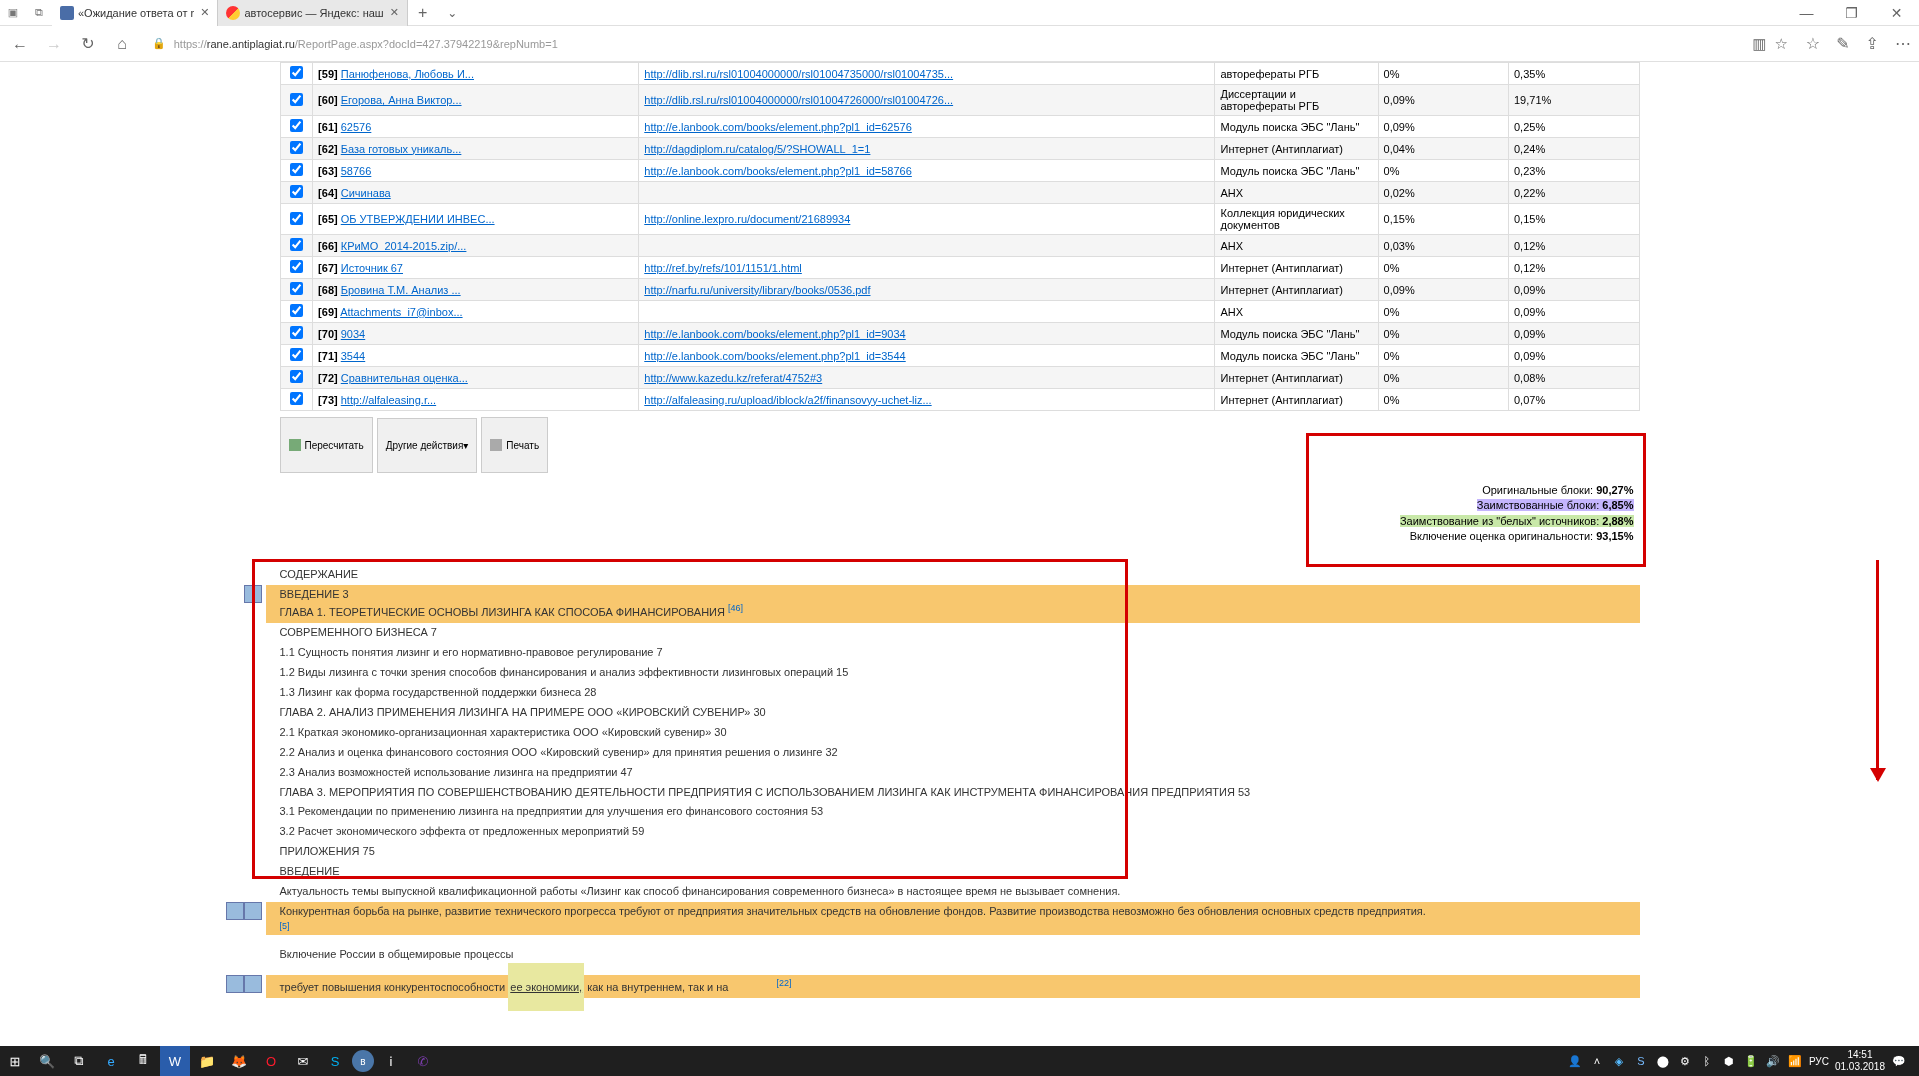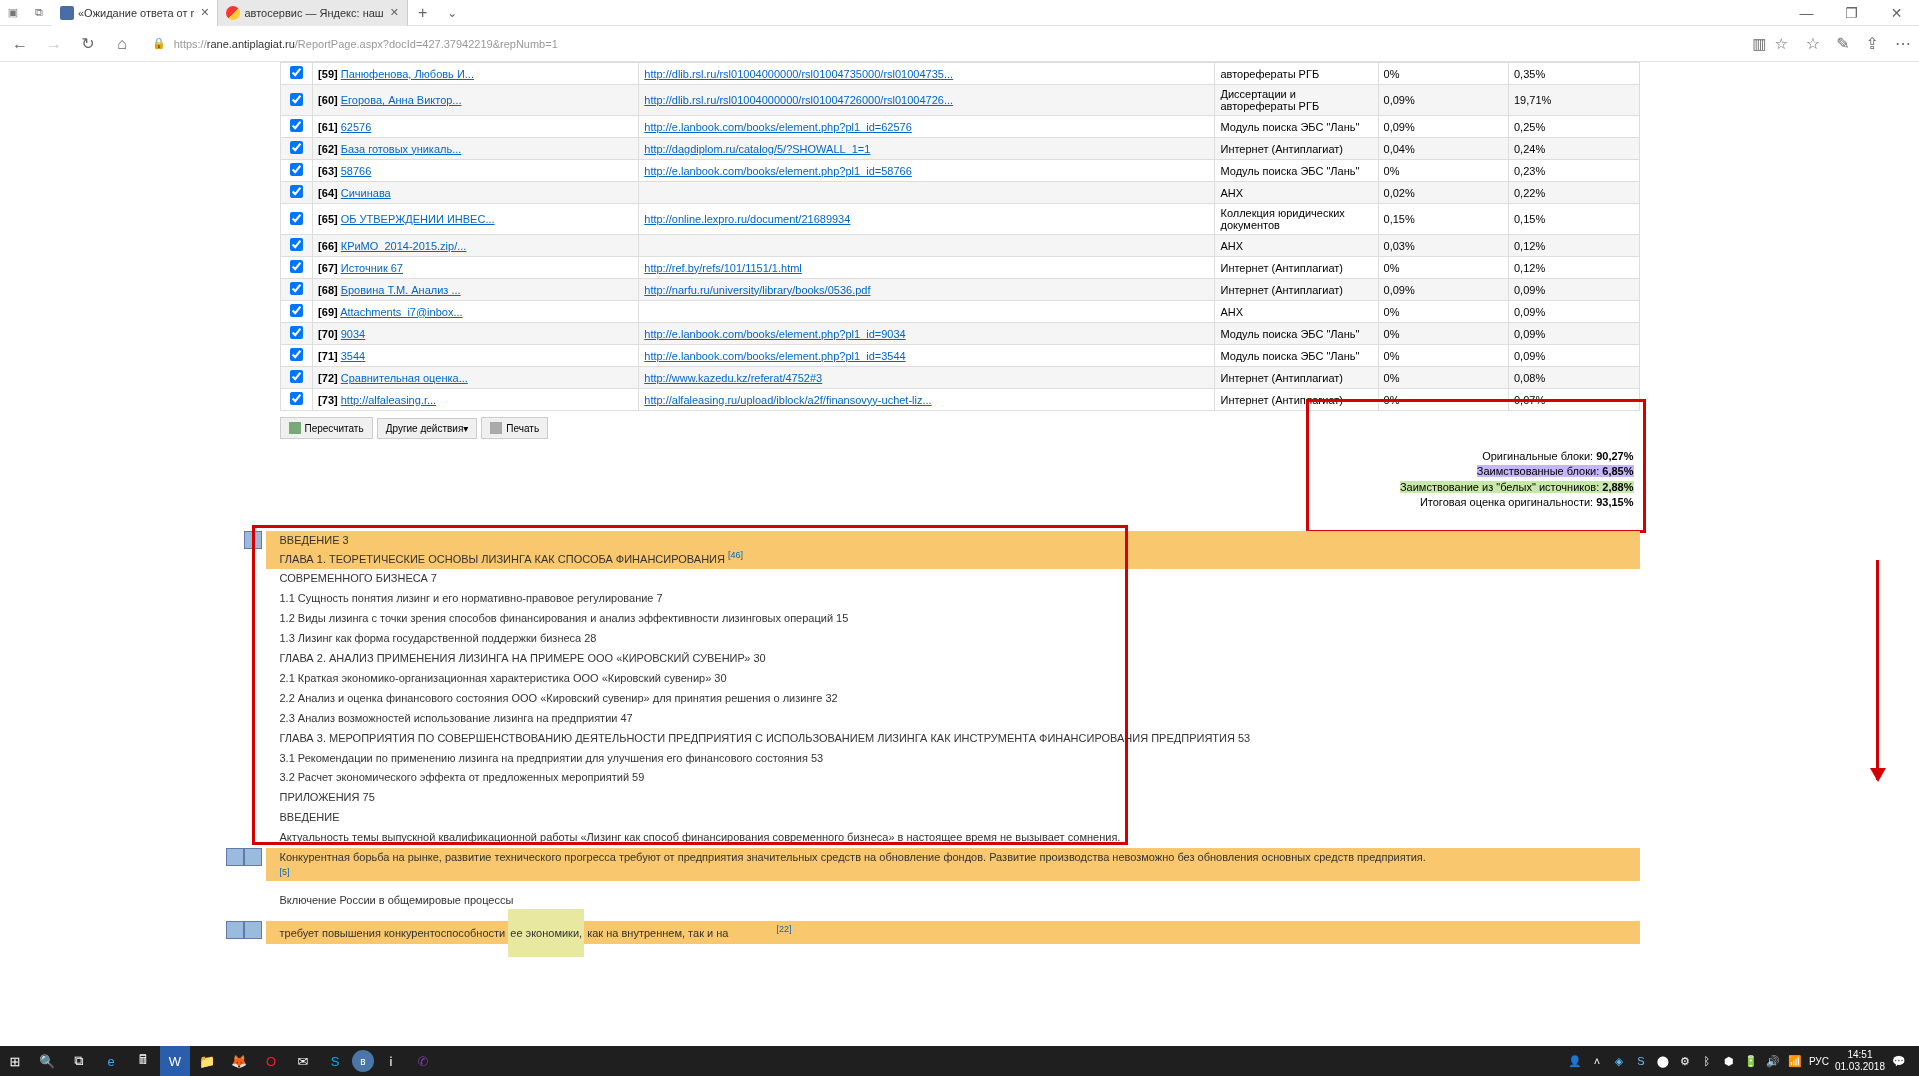--- a/index.html
+++ b/index.html
@@ -35,38 +35,38 @@
     .content { height: calc(100vh - 26px - 36px - 30px); overflow-y: auto; background: #fff; padding: 0 10px; }
     
     table.sources { width: 100%; border-collapse: collapse; margin: 0 auto; max-width: 1360px; }
     table.sources td { border: 1px solid #ddd; padding: 3px 5px; font-size: 11px; vertical-align: middle; }
     table.sources tr:nth-child(even) td { background: #f5f5f5; }
     .chk { text-align: center; width: 30px; }
     .num { font-weight: bold; }
     .link { color: #0066cc; text-decoration: underline; }
     
     .actions-row { max-width: 1360px; margin: 6px auto; display: flex; align-items: center; gap: 4px; }
-    .action-btn { background: #f0f0f0; border: 1px solid #ccc; padding: 4px 8px; font-size: 10px; cursor: pointer; display:inline-flex;align-items:center;gap:4px; }
+    .action-btn { background: #f0f0f0; border: 1px solid #ccc; padding: 21px 8px; font-size: 10px; cursor: pointer; display:inline-flex;align-items:center;gap:4px; }
     .action-btn .ic { width:12px;height:12px;background:#7a7;display:inline-block; }
     .action-btn .ic.pr { background:#aaa; }
     
     .stats { position: relative; max-width: 1360px; margin: 0 auto; text-align: right; font-size: 11px; line-height: 1.4; padding: 4px 6px; }
     .stats .hl-yellow { background: #c4b5fd; }
     .stats .hl-green { background: #c8e8a8; }
     .stats strong { font-weight: bold; }
     .red-box1 { position:absolute; right:-6px; top:-46px; width:340px; height:134px; border:3px solid #d40000; pointer-events:none; }
     
     .doc-content { max-width: 1360px; margin: 16px auto 0; position: relative; }
     .red-box2 { position:absolute; left:-28px; top:-6px; width:876px; height:320px; border:3px solid #d40000; pointer-events:none; z-index:5; }
     .block { padding: 2px 0; font-size: 11px; line-height: 1.45; color: #333; }
     .highlight-orange { background: #f8c76e; position:relative; padding: 2px 4px; margin-left:-14px;padding-left:14px; }
     .highlight-orange::before { content:''; position:absolute; left:-22px; top:0; width:16px; height:16px; background:#9bd; border:1px solid #67a; }
     .highlight-orange.two::after { content:''; position:absolute; left:-40px; top:0; width:16px; height:16px; background:#9bd; border:1px solid #67a; }
     .ref-sup { color: #0066cc; font-size: 9px; vertical-align: super; }
-    .partial-hl { background:#f8c76e; padding:18px 2px; }
+    .partial-hl { background:#f8c76e; padding:18px 2px;text-decoration:underline; }
     .inline-ref{color:#06c;font-size:9px;vertical-align:super;margin-left:45px;}
     .arrow-down { position:fixed; right:40px; top:560px; width:3px; height:220px; background:#d40000; }
     .arrow-down::after { content:''; position:absolute; bottom:-2px; left:-6px; border-left:8px solid transparent; border-right:8px solid transparent; border-top:14px solid #d40000; }
     
     
     .taskbar { position: fixed; bottom: 0; left: 0; right: 0; height: 30px; background: #1f1f1f; display: flex; align-items: center; color: #fff; }
     .tb-left { display: flex; align-items: center; gap: 2px; }
     .tb-ic { width: 30px; height: 30px; display: flex; align-items: center; justify-content: center; font-size: 13px; color:#fff; }
     .tb-right { margin-left: auto; display: flex; align-items: center; gap: 6px; padding-right: 12px; font-size: 10px; }
     .tb-clock { text-align: center; line-height: 1.2; font-size: 10px; }
@@ -256,25 +256,26 @@
         <span class="ic pr"></span>
         <span>Печать</span>
       </button>
   </div>
 
   <div class="stats">
     <div class="red-box1"></div>
     <div><span>Оригинальные блоки:</span> <strong>90,27%</strong></div>
     <div><span class="hl-yellow"><span>Заимствованные блоки:</span> <strong>6,85%</strong></span></div>
     <div><span class="hl-green"><span>Заимствование из "белых" источников:</span> <strong>2,88%</strong></span></div>
-    <div><span>Итоговая оценка оригинальности:</span> <strong>93,15%</strong></div>
+    <div><span>Включение оценка оригинальности:</span> <strong>93,15%</strong></div>
   </div>
 
   <div class="doc-content">
     <div class="red-box2"></div>
+    <div class="block">СОДЕРЖАНИЕ</div>
     <div class="block highlight-orange">
       <div>ВВЕДЕНИЕ 3</div>
       <div><span>ГЛАВА 1. ТЕОРЕТИЧЕСКИЕ ОСНОВЫ ЛИЗИНГА КАК СПОСОБА ФИНАНСИРОВАНИЯ </span><span class="ref-sup">[46]</span></div>
     </div>
     <div class="block">СОВРЕМЕННОГО БИЗНЕСА 7</div>
     <div class="block">1.1 Сущность понятия лизинг и его нормативно-правовое регулирование 7</div>
     <div class="block">1.2 Виды лизинга с точки зрения способов финансирования и анализ эффективности лизинговых операций 15</div>
     <div class="block">1.3 Лизинг как форма государственной поддержки бизнеса 28</div>
     <div class="block">ГЛАВА 2. АНАЛИЗ ПРИМЕНЕНИЯ ЛИЗИНГА НА ПРИМЕРЕ ООО «КИРОВСКИЙ СУВЕНИР» 30</div>
     <div class="block">2.1 Краткая экономико-организационная характеристика ООО «Кировский сувенир» 30</div>

